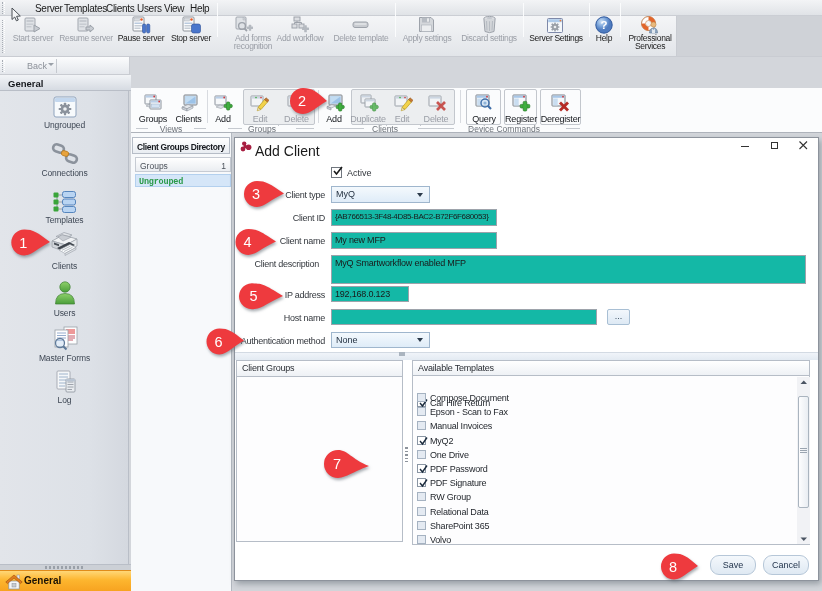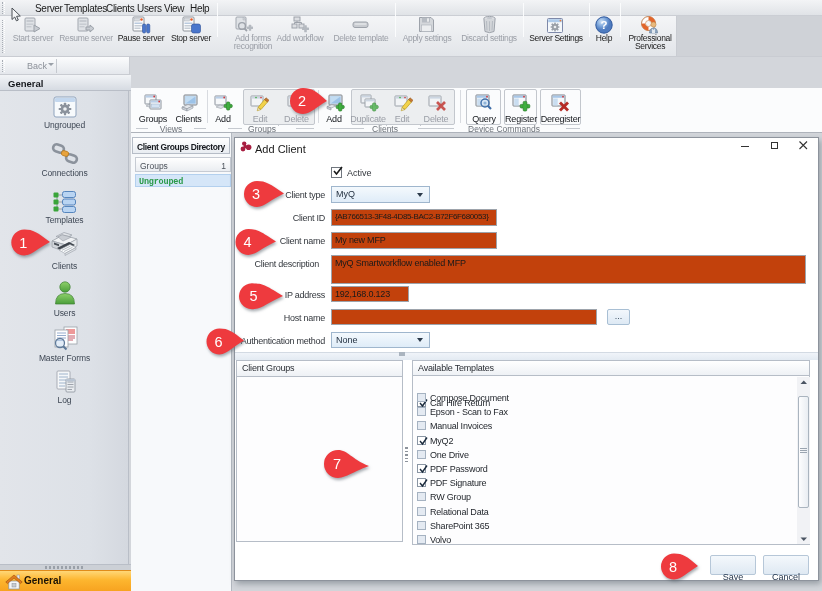--- a/index.html
+++ b/index.html
@@ -47,26 +47,26 @@
 #cgpanel { left:131px; top:133px; width:101px; height:458px; background:#f7f9fb; border-right:1px solid #b2b7bf; }
 #cgphdr { position:absolute; left:1px; top:4px; width:98px; height:17px; background:linear-gradient(#ffffff,#e9edf2); border:1px solid #b6bdc7; }
 #cgphdr b { position:absolute; left:4px; top:4px; font-size:8.5px; color:#15181d; letter-spacing:-0.35px; white-space:nowrap; }
 #cgghdr { position:absolute; left:4px; top:24px; width:96px; height:15px; background:linear-gradient(#ffffff,#eaedf1); border:1px solid #c6cbd3; }
 #cgghdr span { position:absolute; top:3px; font-size:8.5px; color:#4c525b; }
 #cgrow { position:absolute; left:4px; top:41px; width:96px; height:13px; background:#d5e6f8; border:1px solid #b3d0ee; }
 #cgrow b { position:absolute; left:3px; top:2px; font-size:8.5px; color:#2a9a49; letter-spacing:-0.2px;font-family:Liberation Mono, monospace; }
 
 #dialog { left:234px; top:137px; width:585px; height:444px; background:#ffffff; border:1px solid #8d939c; box-shadow:2px 3px 6px rgba(80,90,100,0.45); }
 .dlabel { position:absolute; font-size:9px; color:#33373d; text-align:right; letter-spacing:-0.25px; white-space:nowrap; }
-.dinput { position:absolute; background:#c2410c; border:1px solid #9da3ab; font-size:9px; color:#1a1a1a; padding:2px 12px 0 3px; letter-spacing:-0.2px; white-space:nowrap; overflow:hidden; }
+.dinput { position:absolute; background:#14b8a6; border:1px solid #9da3ab; font-size:9px; color:#1a1a1a; padding:2px 12px 0 3px; letter-spacing:-0.2px; white-space:nowrap; overflow:hidden; }
 .ddrop { position:absolute; width:99px; height:17px; background:linear-gradient(#f4f9fd,#dfecf8); border:1px solid #9fb6cd; font-size:9px; color:#1f2d3d; padding:2px 4px 0 4px; }
 .ddrop i { position:absolute; right:6px; top:6px; width:0; height:0; border-left:3.5px solid transparent; border-right:3.5px solid transparent; border-top:4px solid #2b3a4a; }
 .phdr { position:absolute; background:linear-gradient(#ffffff,#eef1f5); border:1px solid #b6bdc7; font-size:9px; color:#2a2e34; padding:2px 0 0 5px; letter-spacing:-0.2px; }
 .pbody { position:absolute; background:#fdfdfe; border:1px solid #b6bdc7; border-top:none; }
-.btn { position:absolute; width:46px; height:20px; background:linear-gradient(#f4f8fc,#dfe9f3); border:1px solid #b6c7d8; border-radius:2px; font-size:9px; color:#1e3048; text-align:center; padding-top:16px; }
+.btn { position:absolute; width:46px; height:20px; background:linear-gradient(#f4f8fc,#dfe9f3); border:1px solid #b6c7d8; border-radius:9px; font-size:9px; color:#1e3048; text-align:center; padding-top:4px; }
 
 .titem { position:absolute; left:417px; font-size:9px; color:#24282e; letter-spacing:-0.2px; white-space:nowrap; }
 .cb { display:inline-block; width:9px; height:9px; border:1px solid #8a96a4; background:#fff; vertical-align:-1px; margin-right:4px; position:relative; }
 .cb.un { background:#e4eaf2; border-color:#a5b2c1; }
 .cb.ck svg { position:absolute; left:-1px; top:-2px; }
 </style>
 </head>
 <body>
 <div id="app">
 
@@ -513,21 +513,21 @@
 
   <div class="abs" id="dialog"></div>
   <div id="dlgcontent">
 
     <svg class="abs" style="left:240px; top:141px;" width="12" height="11" viewBox="0 0 12 11">
       <circle cx="3" cy="8" r="2.4" fill="#a81e41"></circle>
       <circle cx="8.6" cy="6.2" r="2.8" fill="#a81e41"></circle>
       <circle cx="4.2" cy="2.6" r="2.2" fill="#a81e41"></circle>
       <path d="M3,8 L4.2,2.6 L8.6,6.2 Z" fill="#a81e41"></path>
     </svg>
-    <span class="abs" style="left:255px; top:143px; font-size:11px; color:#1a1a1a;">Add Client</span>
+    <span class="abs" style="left:255px; top:143px; font-size:14px; color:#1a1a1a;">Add Client</span>
     <div class="abs" style="left:741px; top:146px; width:8px; height:1px; background:#333;"></div>
     <div class="abs" style="left:771px; top:142px; width:7px; height:7px; border:1px solid #333;"></div>
     <svg class="abs" style="left:799px; top:141px;" width="9" height="9">
         <path d="M0.5,0.5 L8,8 M8,0.5 L0.5,8" stroke="#333" stroke-width="1.1"></path>
       </svg>
 
     <div class="abs" style="left:331px; top:167px; width:11px; height:11px; border:1px solid #70767e; background:#fff;"></div>
     <svg class="abs" style="left:332px; top:165px;" width="12" height="12">
         <path d="M2,6 L4.5,9 L10,2" stroke="#1a1a1a" stroke-width="1.6" fill="none"></path>
       </svg>

